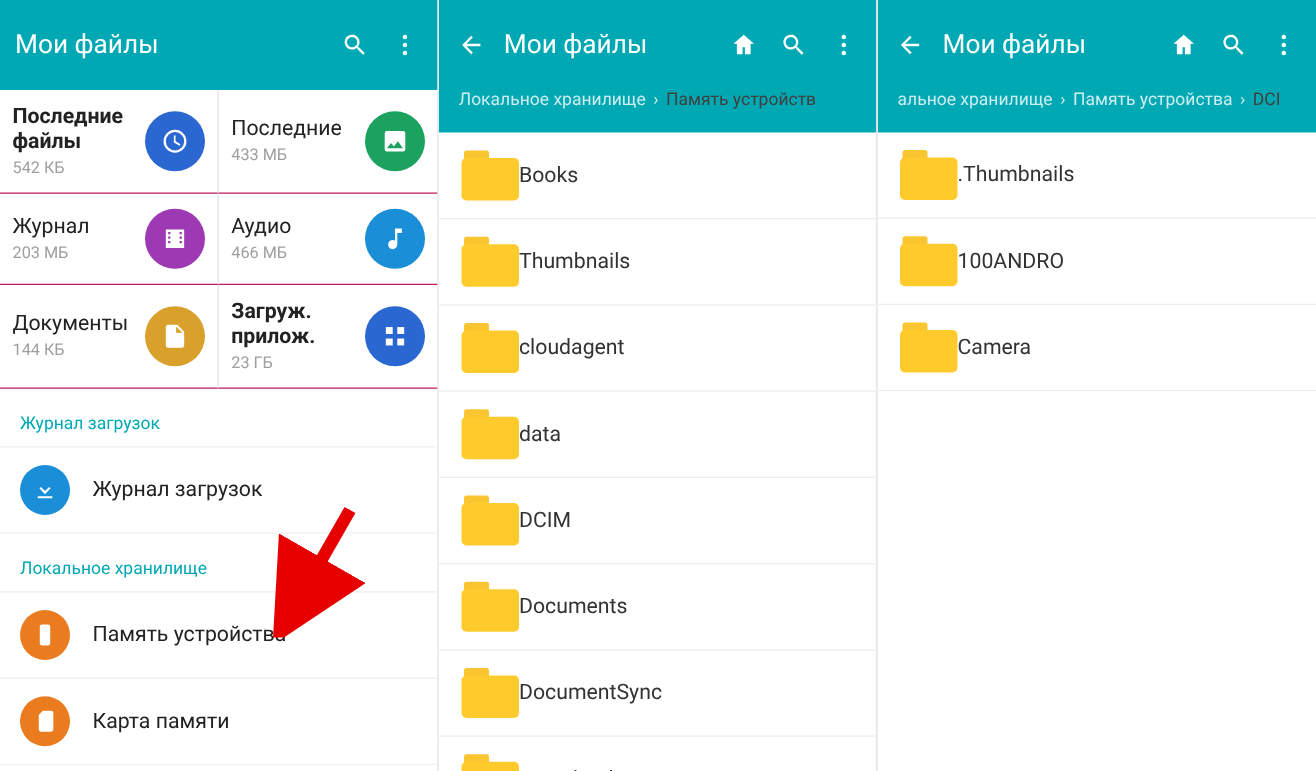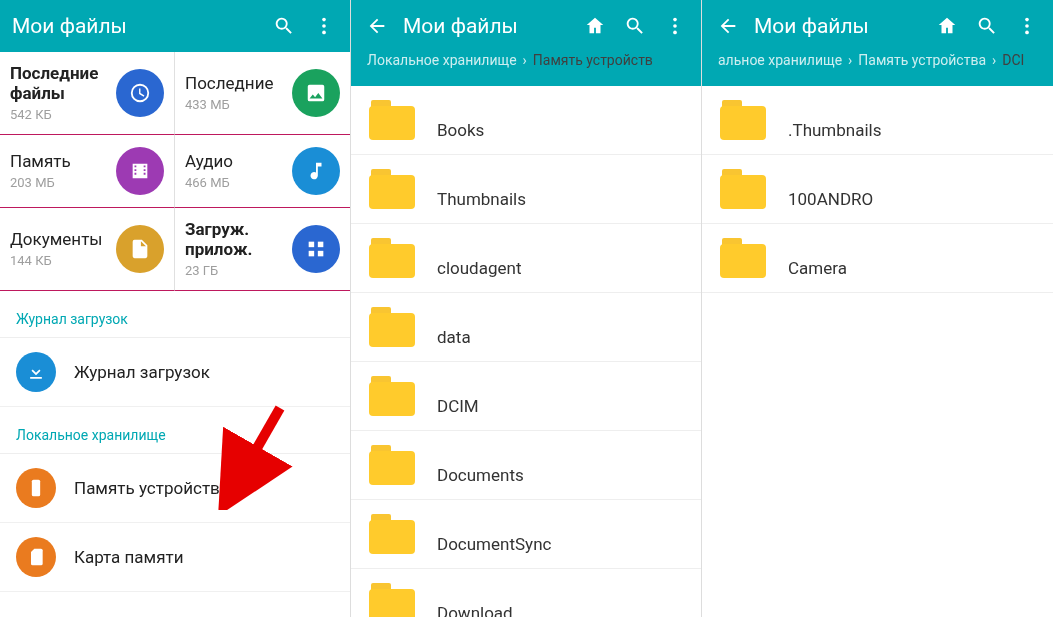--- a/index.html
+++ b/index.html
@@ -1,21 +1,21 @@
 <!DOCTYPE html>
 <html><head>
 <meta charset="utf-8">
 <style>
   *{box-sizing:border-box;margin:0;padding:0;}
   body{font-family:Roboto,Arial,sans-serif;background:#fff;display:flex;width:1053px;height:617px;overflow:hidden;}
   .panel{height:617px;border-right:1px solid #ddd;display:flex;flex-direction:column;background:#fff;overflow:hidden;}
   .p1{width:351px;}
   .p2{width:351px;}
   .p3{width:351px;border-right:none;}
-  .topbar{background:#00a8b3;color:#fff;display:flex;align-items:center;height:52px;padding:0 12px;gap:12px;}
+  .topbar{background:#00a8b3;color:#fff;display:flex;align-items:center;height:72px;padding:0 12px;gap:12px;}
   .topbar .title{font-size:21px;font-weight:400;flex:1;}
   .topbar .iconbtn{width:28px;height:28px;display:flex;align-items:center;justify-content:center;cursor:pointer;}
   .topbar svg{width:22px;height:22px;fill:#fff;}
   .breadcrumb{background:#00a8b3;color:#cdeef0;font-size:14px;padding:0 16px 18px 16px;display:flex;gap:6px;white-space:nowrap;overflow:hidden;}
   .breadcrumb .sep{color:#cdeef0;}
   .breadcrumb .seg:last-child{color:#404040;}
   
   .catgrid{display:grid;grid-template-columns:1fr 1fr;}
   .catcell{display:flex;align-items:center;border-bottom:1px solid #be185d;border-right:1px solid #e0e0e0;padding:12px 10px;cursor:pointer;}
   .catcell:nth-child(2n){border-right:none;}
@@ -25,21 +25,21 @@
   .catcell .sz{font-size:13px;color:#9e9e9e;margin-top:4px;}
   .caticon{width:48px;height:48px;border-radius:50%;display:flex;align-items:center;justify-content:center;flex-shrink:0;margin-left:6px;}
   .caticon svg{width:22px;height:22px;fill:#fff;}
   .section-hdr{color:#00a8b3;font-size:14px;padding:20px 16px 10px 16px;border-bottom:1px solid #eee;}
   .row{display:flex;align-items:center;padding:14px 16px;gap:18px;border-bottom:1px solid #f0f0f0;cursor:pointer;}
   .row .rlabel{font-size:17px;color:#222;}
   .rowicon{width:40px;height:40px;border-radius:50%;display:flex;align-items:center;justify-content:center;flex-shrink:0;}
   .rowicon svg{width:20px;height:20px;fill:#fff;}
   
   .flist{flex:1;overflow-y:auto;}
-  .fitem{display:flex;align-items:flex-end;gap:22px;padding:14px 18px;border-bottom:1px solid #eee;cursor:pointer;}
+  .fitem{display:flex;align-items:center;padding:14px 18px;border-bottom:1px solid #eee;cursor:pointer;}
   .fitem .fname{font-size:17px;color:#333;}
   .foldicon{width:46px;height:40px;position:relative;flex-shrink:0;}
   .foldicon .tab{position:absolute;top:0;left:2px;width:20px;height:8px;background:#f9c531;border-radius:2px 2px 0 0;}
   .foldicon .body{position:absolute;top:6px;left:0;right:0;bottom:0;background:#ffcb2c;border-radius:4px;}
   
   .arrow{position:absolute;pointer-events:none;}
   .arrow svg{display:block;}
 </style>
 </head>
 <body>
@@ -79,21 +79,21 @@
           <div class="sz">433 МБ</div>
         </div>
         <div class="caticon" style="background:#1aa25e">
           <svg viewBox="0 0 24 24">
             <path d="M21 19V5a2 2 0 00-2-2H5a2 2 0 00-2 2v14a2 2 0 002 2h14a2 2 0 002-2zM8.5 13.5l2.5 3 3.5-4.5 4.5 6H5z"></path>
           </svg>
         </div>
       </div>
       <div class="catcell">
         <div class="txt">
-          <div class="lbl ">Память</div>
+          <div class="lbl ">Журнал</div>
           <div class="sz">203 МБ</div>
         </div>
         <div class="caticon" style="background:#9d3ab3">
           <svg viewBox="0 0 24 24">
             <path d="M4 4h16v16H4zM6 6v2h2V6zm0 4v2h2v-2zm0 4v2h2v-2zm10-8v2h2V6zm0 4v2h2v-2zm0 4v2h2v-2zM10 8l5 4-5 4z"></path>
           </svg>
         </div>
       </div>
       <div class="catcell">
         <div class="txt">

